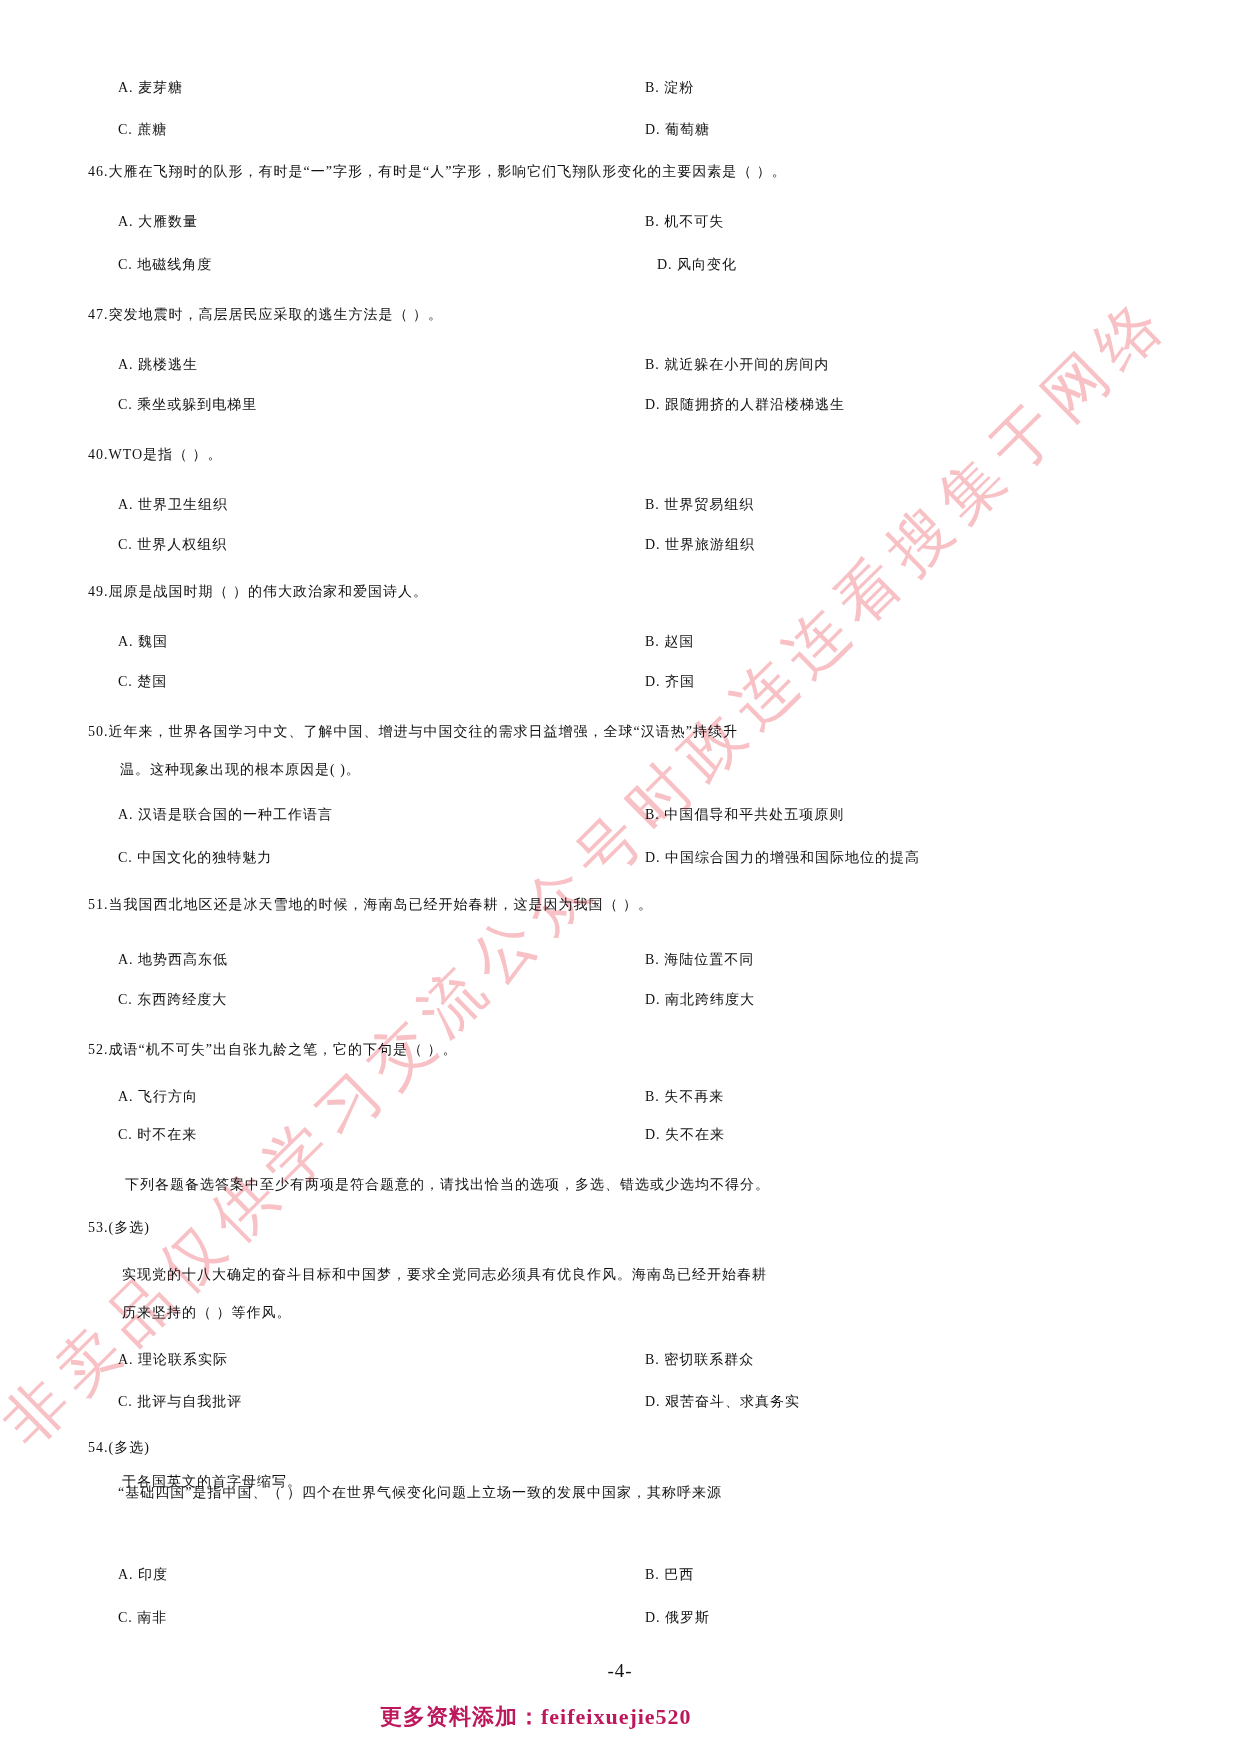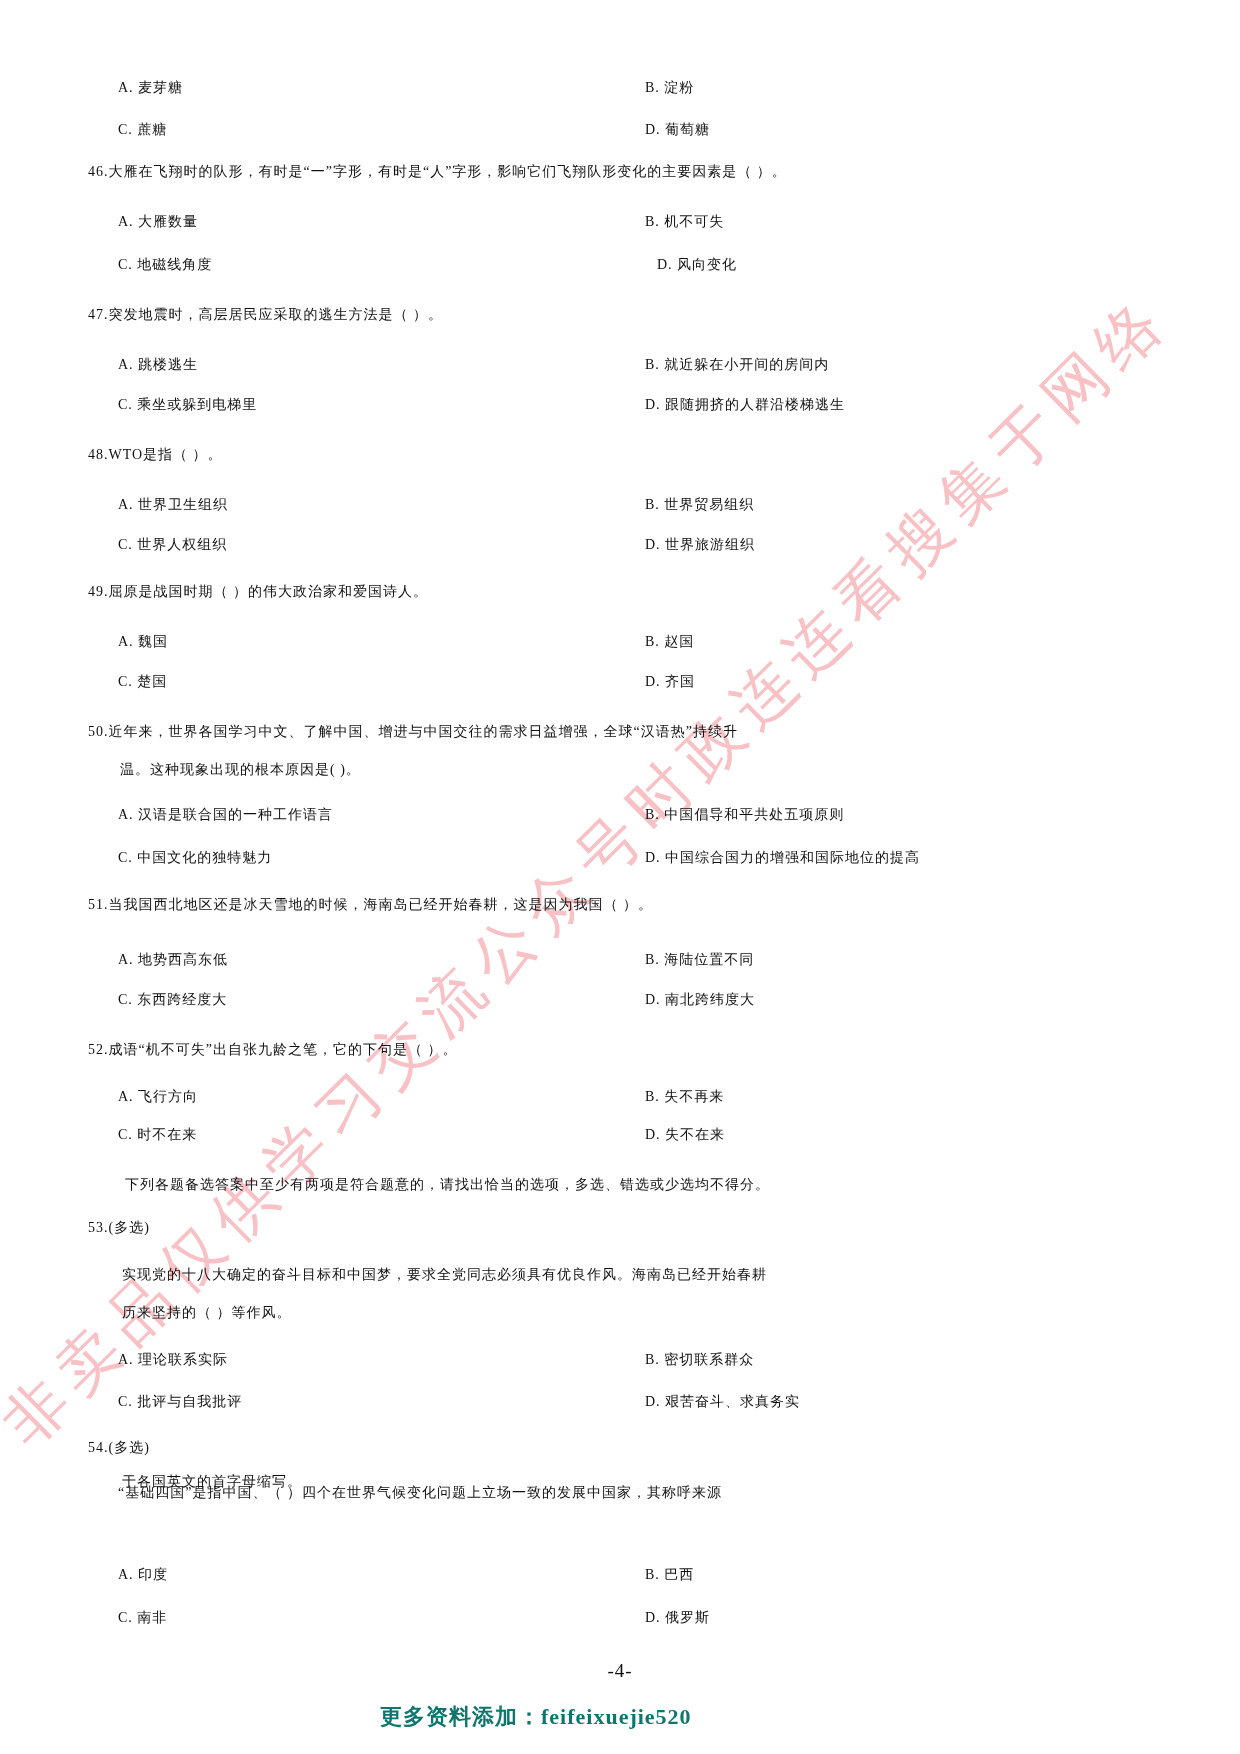--- a/index.html
+++ b/index.html
@@ -40,21 +40,21 @@
     left:560px;top:1660px;width:120px;
     text-align:center;
     font-size:19px;letter-spacing:1px;color:#111;
   }
   .footer{
     position:absolute;
     left:380px;top:1702px;
     font-size:22px;
     font-weight:bold;
     letter-spacing:1px;
-    color:#0f766e;
+    color:#be185d;
     font-family:"Liberation Serif","DejaVu Serif",serif;
   }
 </style>
 </head>
 <body>
 
 <div class="page">
 
   <div class="watermark">非卖品仅供学习交流公众号时政连连看搜集于网络</div>
 
@@ -70,21 +70,21 @@
     <div class="line" style="left:645px;top:208px">B. 机不可失</div>
     <div class="line" style="left:118px;top:251px">C. 地磁线角度</div>
     <div class="line" style="left:657px;top:251px">D. 风向变化</div>
 
     <div class="line" style="left:88px;top:301px">47.突发地震时，高层居民应采取的逃生方法是（ ）。</div>
     <div class="line" style="left:118px;top:351px">A. 跳楼逃生</div>
     <div class="line" style="left:645px;top:351px">B. 就近躲在小开间的房间内</div>
     <div class="line" style="left:118px;top:391px">C. 乘坐或躲到电梯里</div>
     <div class="line" style="left:645px;top:391px">D. 跟随拥挤的人群沿楼梯逃生</div>
 
-    <div class="line" style="left:88px;top:441px">48.WTO是指（ ）。</div>
+    <div class="line" style="left:88px;top:441px">40.WTO是指（ ）。</div>
     <div class="line" style="left:118px;top:491px">A. 世界卫生组织</div>
     <div class="line" style="left:645px;top:491px">B. 世界贸易组织</div>
     <div class="line" style="left:118px;top:531px">C. 世界人权组织</div>
     <div class="line" style="left:645px;top:531px">D. 世界旅游组织</div>
 
     <div class="line" style="left:88px;top:578px">49.屈原是战国时期（ ）的伟大政治家和爱国诗人。</div>
     <div class="line" style="left:118px;top:628px">A. 魏国</div>
     <div class="line" style="left:645px;top:628px">B. 赵国</div>
     <div class="line" style="left:118px;top:668px">C. 楚国</div>
     <div class="line" style="left:645px;top:668px">D. 齐国</div>

